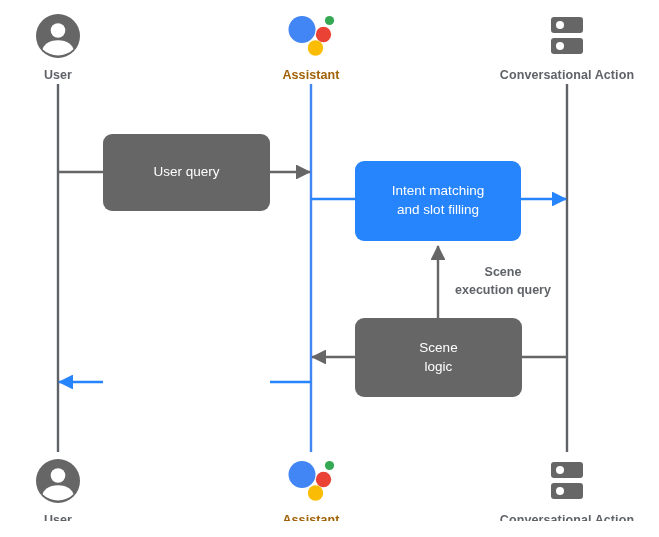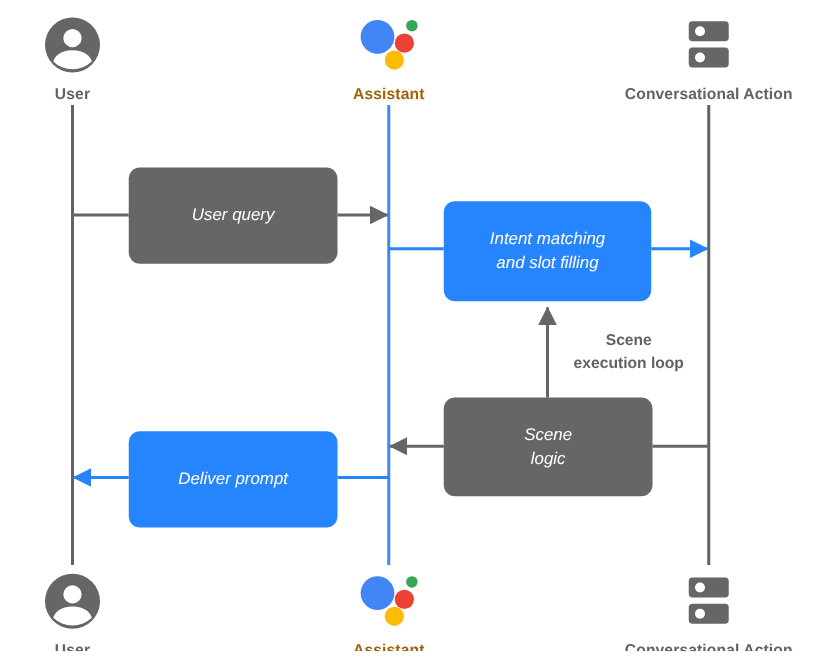--- a/index.html
+++ b/index.html
@@ -51,21 +51,20 @@
     border-radius: 9px;
     display: flex;
     align-items: center;
     justify-content: center;
     text-align: center;
     color: #ffffff;
     font-size: 13.5px;
     line-height: 1.38;
     box-sizing: border-box;
     padding: 4px 10px;
-    font-style: italic;
   }
   .box.gray { background: #666666; }
   .box.blue { background: #2684FC; }
   
   .caption {
     position: absolute;
     text-align: center;
     font-size: 12.5px;
     font-weight: bold;
     color: #5f6368;
@@ -152,27 +151,24 @@
   </div>
 
   <div class="box blue" style="left:355px; top:161px; width:166px; height:80px;">
     <span>Intent matching<br>and slot filling</span>
   </div>
 
   <div class="box gray" style="left:355px; top:318px; width:167px; height:79px;">
     <span>Scene<br>logic</span>
   </div>
 
-  <div class="box blue" style="left:103px; top:345px; width:167px; height:77px;">
-    <span>Deliver prompt</span>
-  </div>
 
   <div class="caption" style="left:503px; top:264px;">
     <div>Scene</div>
-    <div>execution loop</div>
+    <div>execution query</div>
   </div>
 
   <div class="actor" style="left:58px; top:455px;">
     <div class="icon-wrap">
       <svg width="48" height="48" viewBox="0 0 48 48" xmlns="http://www.w3.org/2000/svg">
         <circle cx="24" cy="24" r="22" fill="#666666"></circle>
         <circle cx="24" cy="18.5" r="7.3" fill="#ffffff"></circle>
         <path d="M 24 28.2 C 14.6 28.2 9.3 33.4 8.6 37.2 A 22 22 0 0 0 39.4 37.2 C 38.7 33.4 33.4 28.2 24 28.2 Z" fill="#ffffff"></path>
       </svg>
     </div>

